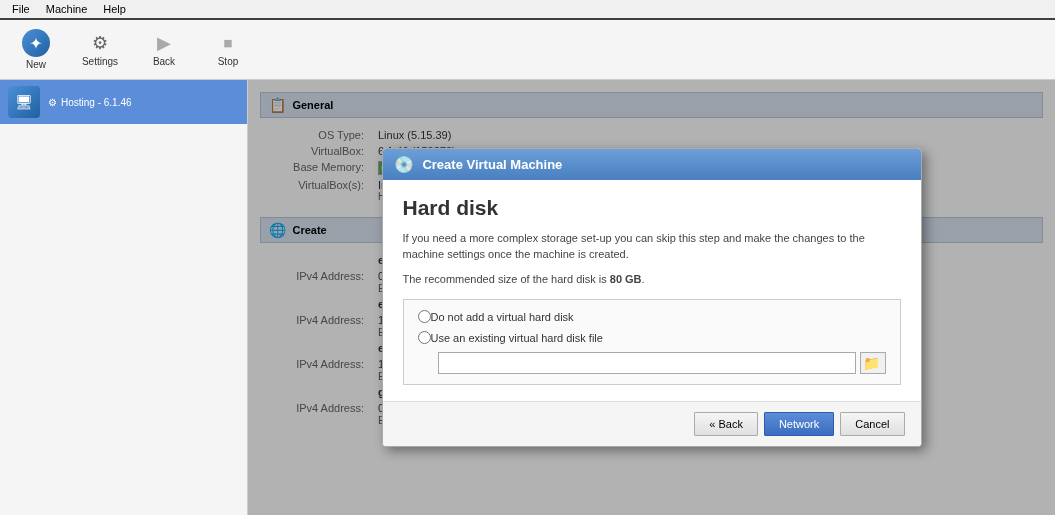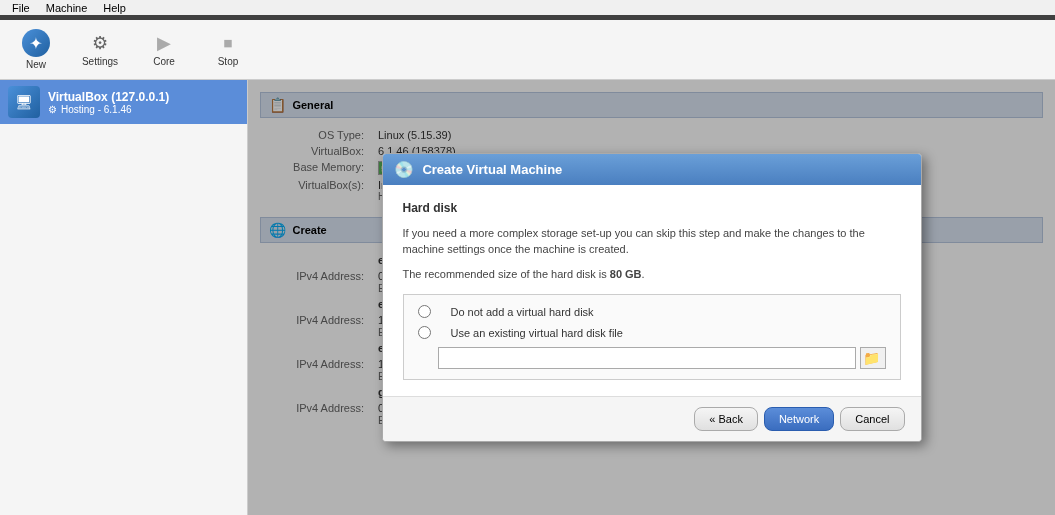--- a/index.html
+++ b/index.html
@@ -1,19 +1,19 @@
 <!DOCTYPE html>
 <html><head>
   <meta charset="utf-8">
   <style>
     * { box-sizing: border-box; margin: 0; padding: 0; }
     body { font-family: 'Segoe UI', Tahoma, Geneva, Verdana, sans-serif; font-size: 11px; background: #d4d0c8; width: 1055px; height: 515px; overflow: hidden; }
 
     
-    .menubar { background: #f0f0f0; border-bottom: 5px solid #404040; display: flex; align-items: center; height: 20px; padding: 0 4px; }
+    .menubar { background: #f0f0f0; border-bottom: 2px solid #404040; display: flex; align-items: center; height: 20px; padding: 0 4px; }
     .menubar-item { padding: 2px 8px; cursor: pointer; font-size: 11px; }
 
     
     .toolbar { background: #f5f5f5; border-bottom: 1px solid #ccc; display: flex; align-items: center; height: 60px; padding: 4px 8px; gap: 8px; }
     .toolbar-btn { display: flex; flex-direction: column; align-items: center; justify-content: center; width: 56px; height: 52px; border: none; background: transparent; cursor: pointer; font-size: 10px; color: #333; gap: 2px; border-radius: 3px; }
     .toolbar-btn .icon-circle { width: 28px; height: 28px; border-radius: 50%; display: flex; align-items: center; justify-content: center; font-size: 16px; }
     .toolbar-btn.new-btn .icon-circle { background: linear-gradient(135deg, #4a90d9, #2060a0); color: white; }
     .toolbar-btn .icon-gear { font-size: 18px; color: #666; }
     .toolbar-btn .icon-play { font-size: 18px; color: #aaa; }
     .toolbar-btn .icon-stop { font-size: 18px; color: #aaa; }
@@ -45,35 +45,35 @@
     .memory-bar-fill { height: 100%; background: #5cb85c; width: 7%; display: flex; align-items: center; justify-content: center; }
     .memory-bar-label { position: absolute; top: 0; left: 2px; font-size: 9px; color: white; line-height: 14px; white-space: nowrap; }
     .memory-bar-total { font-size: 10px; background: #d0d0d0; border: 1px solid #aaa; padding: 0 3px; }
 
     
     .dialog-overlay { position: absolute; top: 0; left: 0; right: 0; bottom: 0; background: rgba(0,0,0,0.3); display: flex; align-items: center; justify-content: center; z-index: 100; }
     .dialog { background: white; border: 1px solid #aaa; border-radius: 4px; width: 540px; box-shadow: 4px 4px 12px rgba(0,0,0,0.4); overflow: hidden; }
     .dialog-titlebar { background: linear-gradient(to bottom, #6a9fd8, #4a7fc0); color: white; padding: 6px 12px; display: flex; align-items: center; gap: 8px; font-weight: bold; font-size: 13px; }
     .dialog-titlebar .icon { font-size: 16px; }
     .dialog-body { padding: 16px 20px; }
-    .dialog-body h2 { font-size: 12px; font-weight: bold; color: #333; margin-bottom: 10px; }
+    .dialog-body h2 { font-size: 21px; font-weight: bold; color: #333; margin-bottom: 10px; }
     .dialog-body p { font-size: 11px; color: #444; margin-bottom: 8px; line-height: 1.5; }
     .dialog-body p strong { font-weight: bold; }
 
     .radio-group { margin-top: 12px; border: 1px solid #ccc; padding: 10px 14px; background: #fafafa; }
-    .radio-option { display: flex; align-items: center; gap: 20px; margin-bottom: 8px; font-size: 11px; color: #333; cursor: pointer; }
+    .radio-option { display: flex; align-items: center; gap: 0; margin-bottom: 8px; font-size: 11px; color: #333; cursor: pointer; }
     .radio-option:last-child { margin-bottom: 0; }
     .radio-option input[type="radio"] { margin: 0; }
 
     .file-input-row { display: flex; align-items: center; gap: 4px; margin-top: 8px; padding: 0 0 0 20px; }
     .file-input { flex: 1; height: 22px; border: 1px solid #aaa; background: white; padding: 2px 4px; font-size: 11px; }
     .file-browse-btn { width: 26px; height: 22px; border: 1px solid #aaa; background: #f0f0f0; display: flex; align-items: center; justify-content: center; cursor: pointer; font-size: 14px; }
 
     .dialog-footer { display: flex; justify-content: flex-end; gap: 6px; padding: 10px 16px; border-top: 1px solid #ddd; background: #f5f5f5; }
-    .dialog-btn { height: 24px; padding: 0 14px; border: 1px solid #aaa; background: linear-gradient(to bottom, #f5f5f5, #e0e0e0); cursor: pointer; font-size: 11px; border-radius: 8px; }
+    .dialog-btn { height: 24px; padding: 0 14px; border: 1px solid #aaa; background: linear-gradient(to bottom, #f5f5f5, #e0e0e0); cursor: pointer; font-size: 11px; border-radius: 1px; }
     .dialog-btn.primary { background: linear-gradient(to bottom, #5b8dd9, #3a6dbf); color: white; border-color: #2a5daf; }
   </style>
 </head>
 <body>
 
 <div class="menubar">
   <span class="menubar-item">File</span>
   <span class="menubar-item">Machine</span>
   <span class="menubar-item">Help</span>
 </div>
@@ -82,35 +82,34 @@
   <button class="toolbar-btn new-btn">
     <div class="icon-circle">✦</div>
     <span>New</span>
   </button>
   <button class="toolbar-btn">
     <span class="icon-gear">⚙</span>
     <span>Settings</span>
   </button>
   <button class="toolbar-btn">
     <span class="icon-play" style="color:#aaa;">▶</span>
-    <span>Core</span>
+    <span>Back</span>
   </button>
   <button class="toolbar-btn">
     <span class="icon-stop" style="color:#aaa;">⏹</span>
     <span>Stop</span>
   </button>
 </div>
 
 <div class="main-container">
 
   <div class="left-panel">
     <div class="vm-item">
       <div class="vm-icon">🖥</div>
       <div class="vm-info">
-        <div class="vm-name">VirtualBox (127.0.0.1)</div>
         <div class="vm-sub">
           <span>⚙</span>
           <span>Hosting - 6.1.46</span>
         </div>
       </div>
     </div>
   </div>
 
   <div class="right-panel">
 

